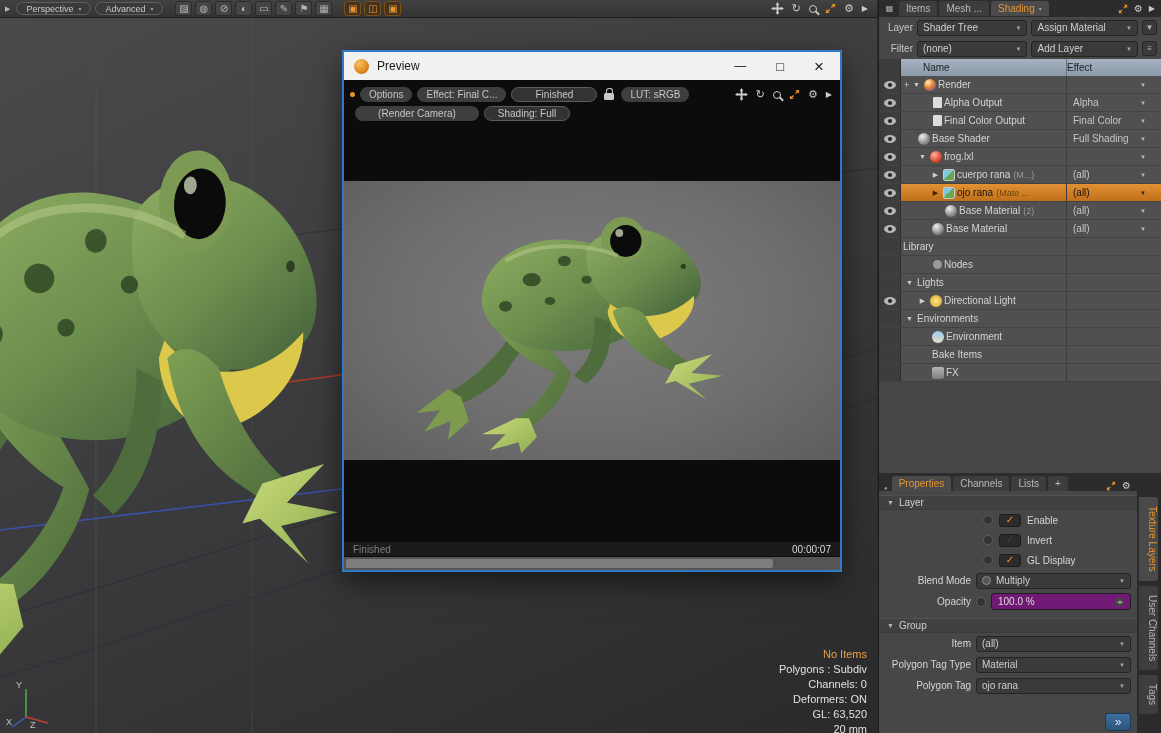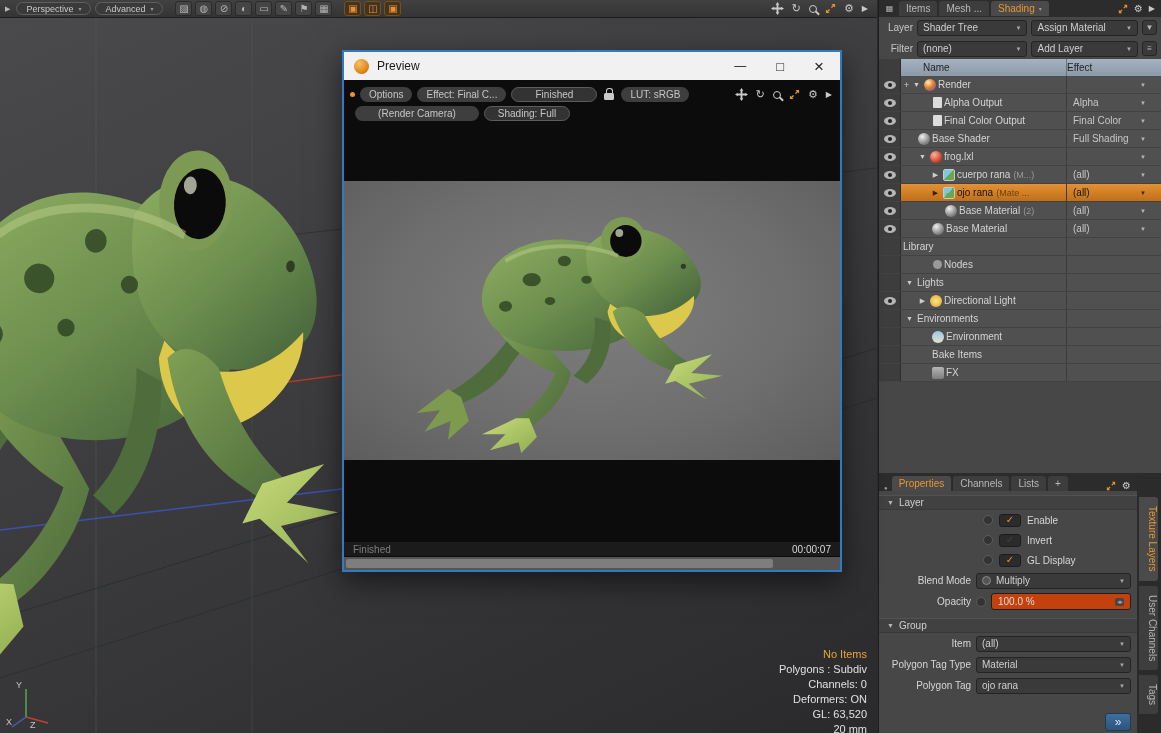--- a/index.html
+++ b/index.html
@@ -133,21 +133,21 @@
   .chk-row{height:20px;display:flex;align-items:center;padding-left:104px;gap:6px;font-size:10px;color:#d6d6d6;}
   .mini-circle{width:10px;height:10px;border-radius:50%;background:#333333;border:1px solid #5c5c5c;flex:none;}
   .chkbox{width:22px;height:13px;background:#2b2b2b;border:1px solid #1c1c1c;border-radius:3px;
     display:flex;align-items:center;justify-content:center;flex:none;}
   .tick{font-size:10px;font-weight:bold;color:#454545;line-height:1;}
   .chk-row.on .tick{color:#e8962f;}
   .prop-row{height:21px;display:flex;align-items:center;gap:5px;padding-right:6px;}
   .prop-label{width:92px;text-align:right;font-size:10px;color:#d6d6d6;flex:none;}
   .dd.grow{flex:1;}
   .bm-circle{width:9px;height:9px;border-radius:50%;border:1px solid #8a8a8a;background:#555555;margin-right:5px;flex:none;}
-  .valbox{flex:1;height:17px;background:#c2410c;border:1px solid #1f1f1f;border-radius:3px;
+  .valbox{flex:1;height:17px;background:#701a75;border:1px solid #1f1f1f;border-radius:3px;
     display:flex;align-items:center;padding:0 6px;font-size:10px;color:#dddddd;}
   .slider-glyph{margin-left:auto;font-size:7px;color:#9a9a9a;background:#454545;border-radius:2px;padding:0 2px;letter-spacing:-1px;}
   .more-btn{position:absolute;right:6px;bottom:6px;width:26px;height:18px;border-radius:3px;
     background:linear-gradient(#3f6f9f,#2d5379);border:1px solid #1e3a55;color:#cfe6ff;
     font-size:12px;display:flex;align-items:center;justify-content:center;}
 
   
   .vtabs{position:absolute;left:1137px;top:473px;width:24px;height:260px;background:#2b2b2b;padding-top:24px;}
   .vtab{writing-mode:vertical-rl;font-size:10px;color:#b5b5b5;background:#3e3e3e;
     border-radius:0 3px 3px 0;padding:9px 0;margin:0 2px 5px 2px;width:19px;text-align:center;white-space:nowrap;}

